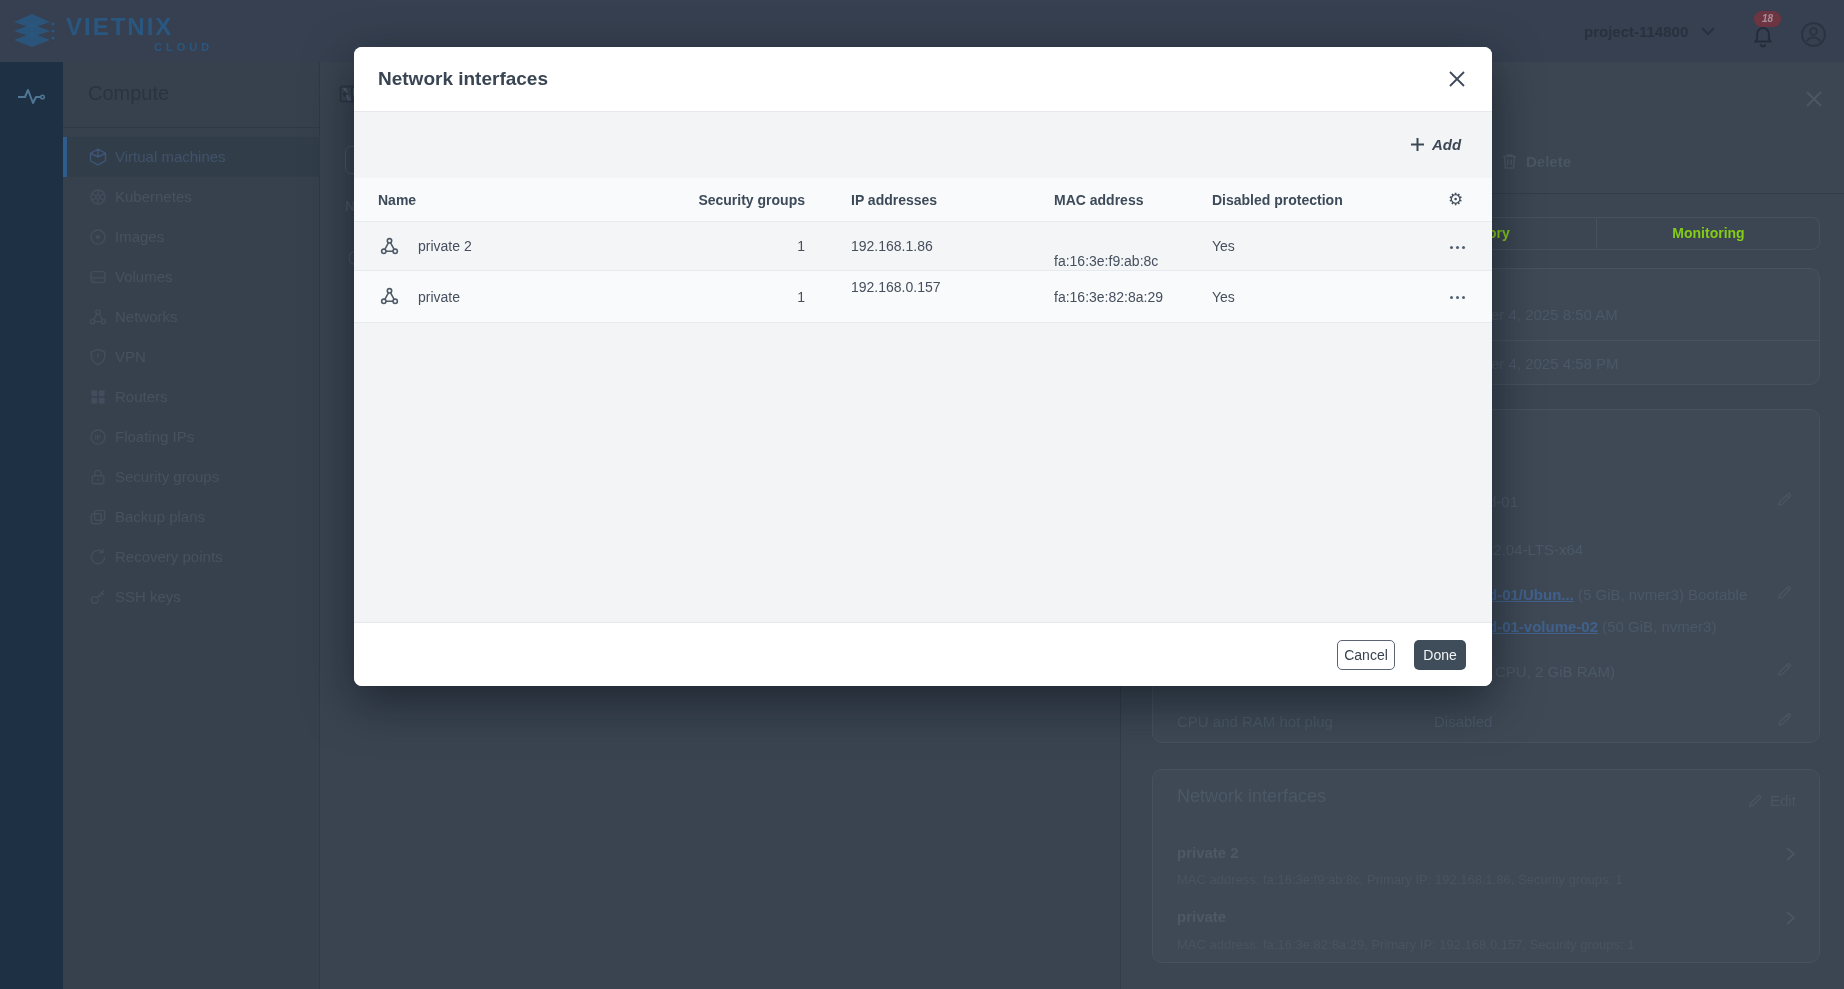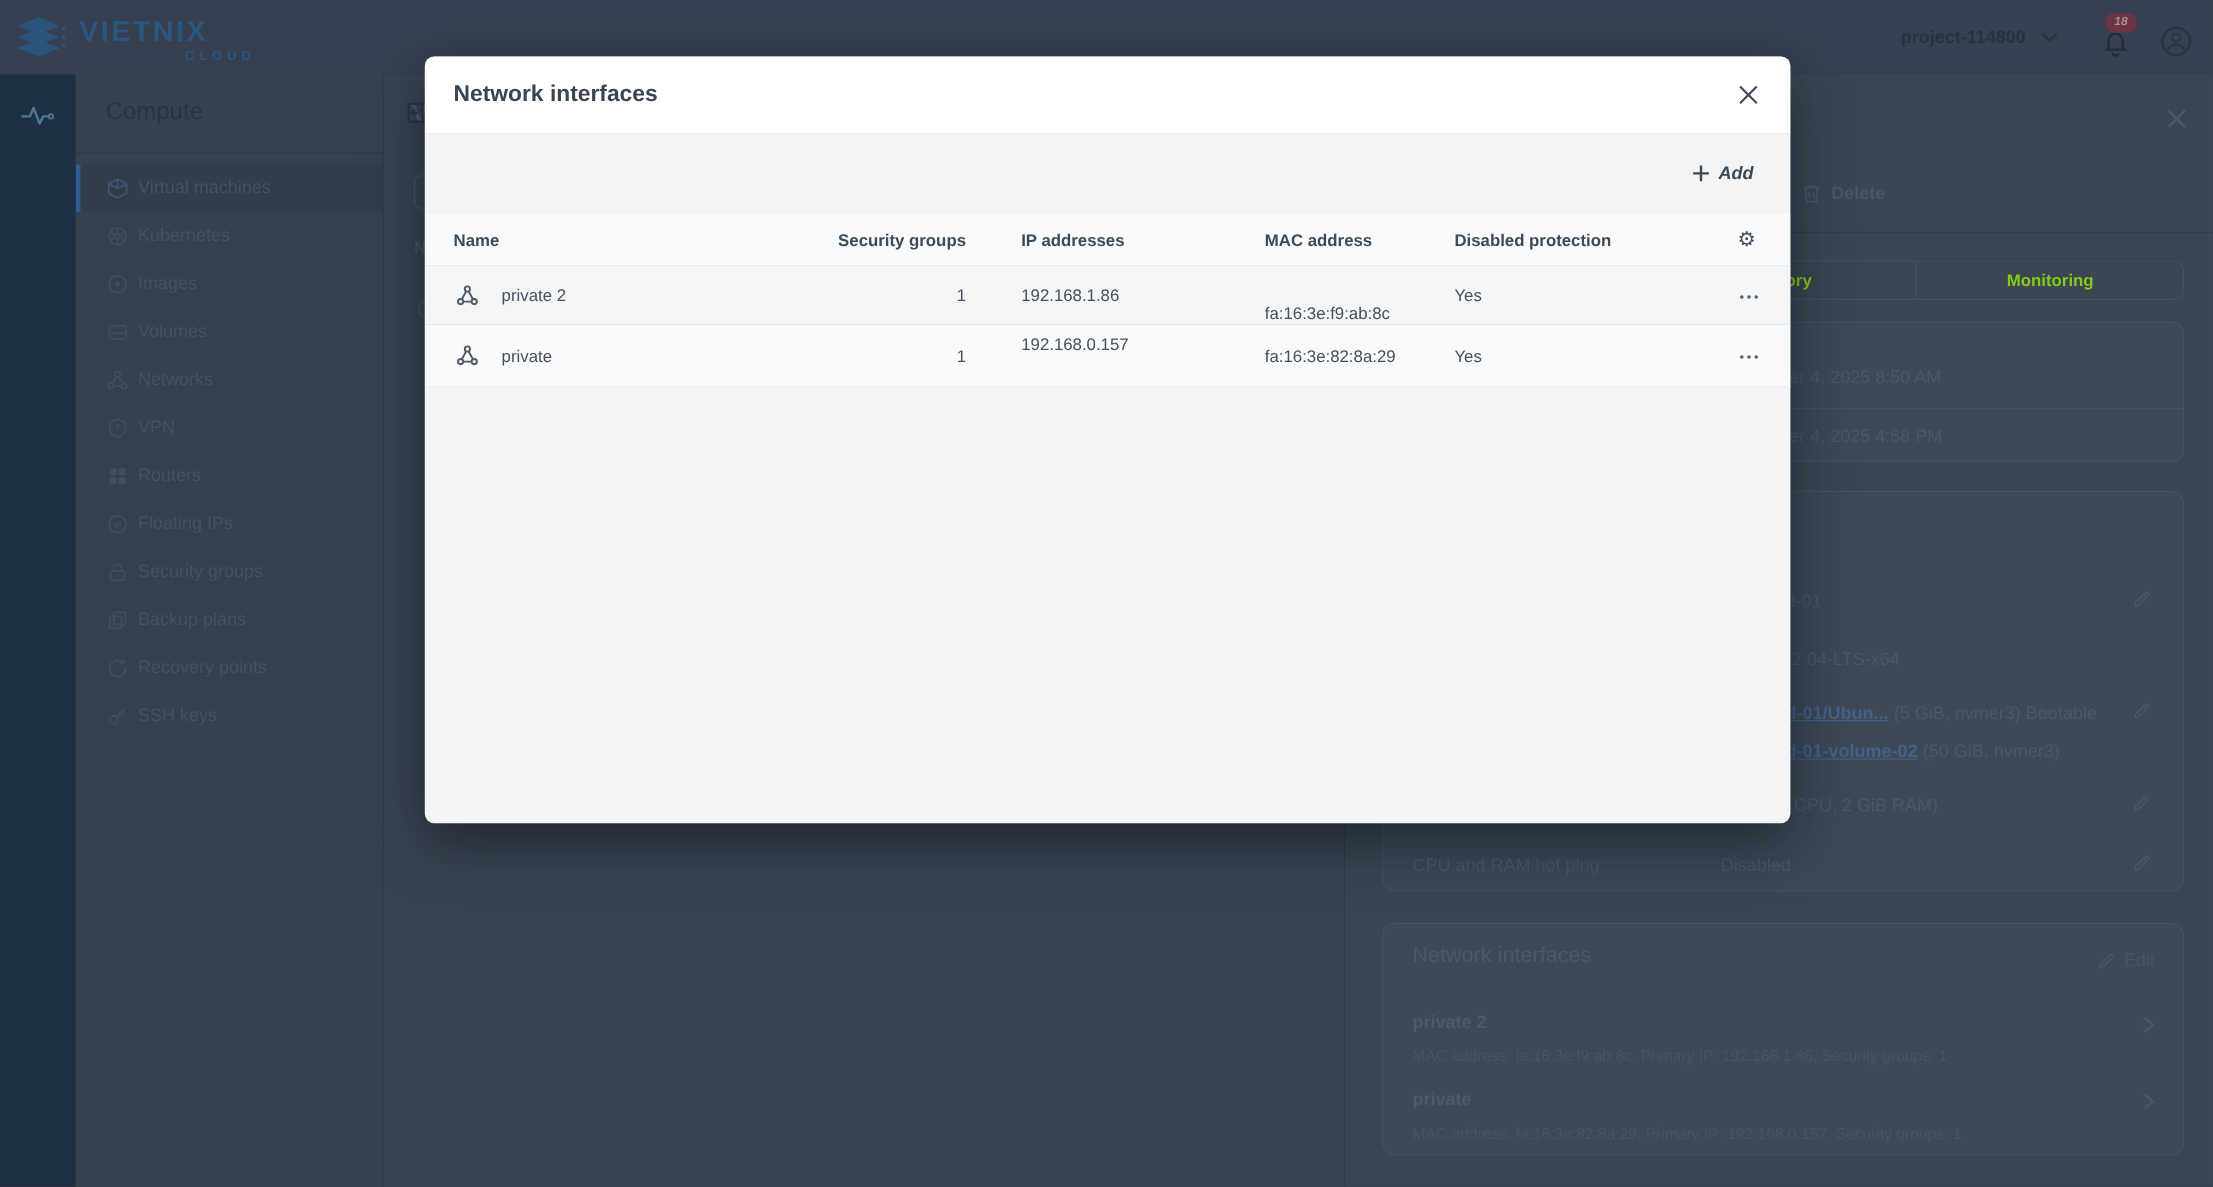--- a/index.html
+++ b/index.html
@@ -426,13 +426,17 @@
     <span class="td" style="left:497px; top:8px;">192.168.0.157</span>
     <span class="td" style="left:700px; top:18px;">fa:16:3e:82:8a:29</span>
     <span class="td" style="left:858px; top:18px;">Yes</span>
     <span class="kebab" style="top:15px;">
         <i></i>
         <i></i>
         <i></i>
       </span>
   </div>
 
+  <div class="modal-foot">
+    <button class="btn-cancel">Cancel</button>
+    <button class="btn-done">Done</button>
+  </div>
 </div>
 
 </body></html>

